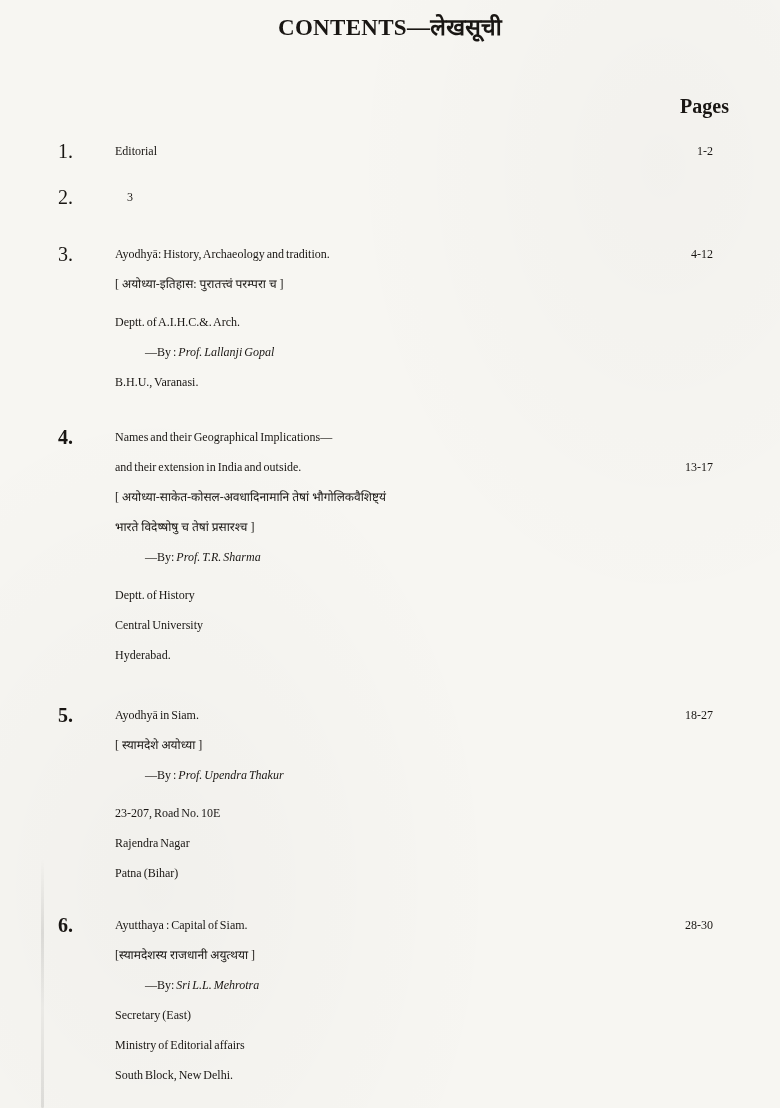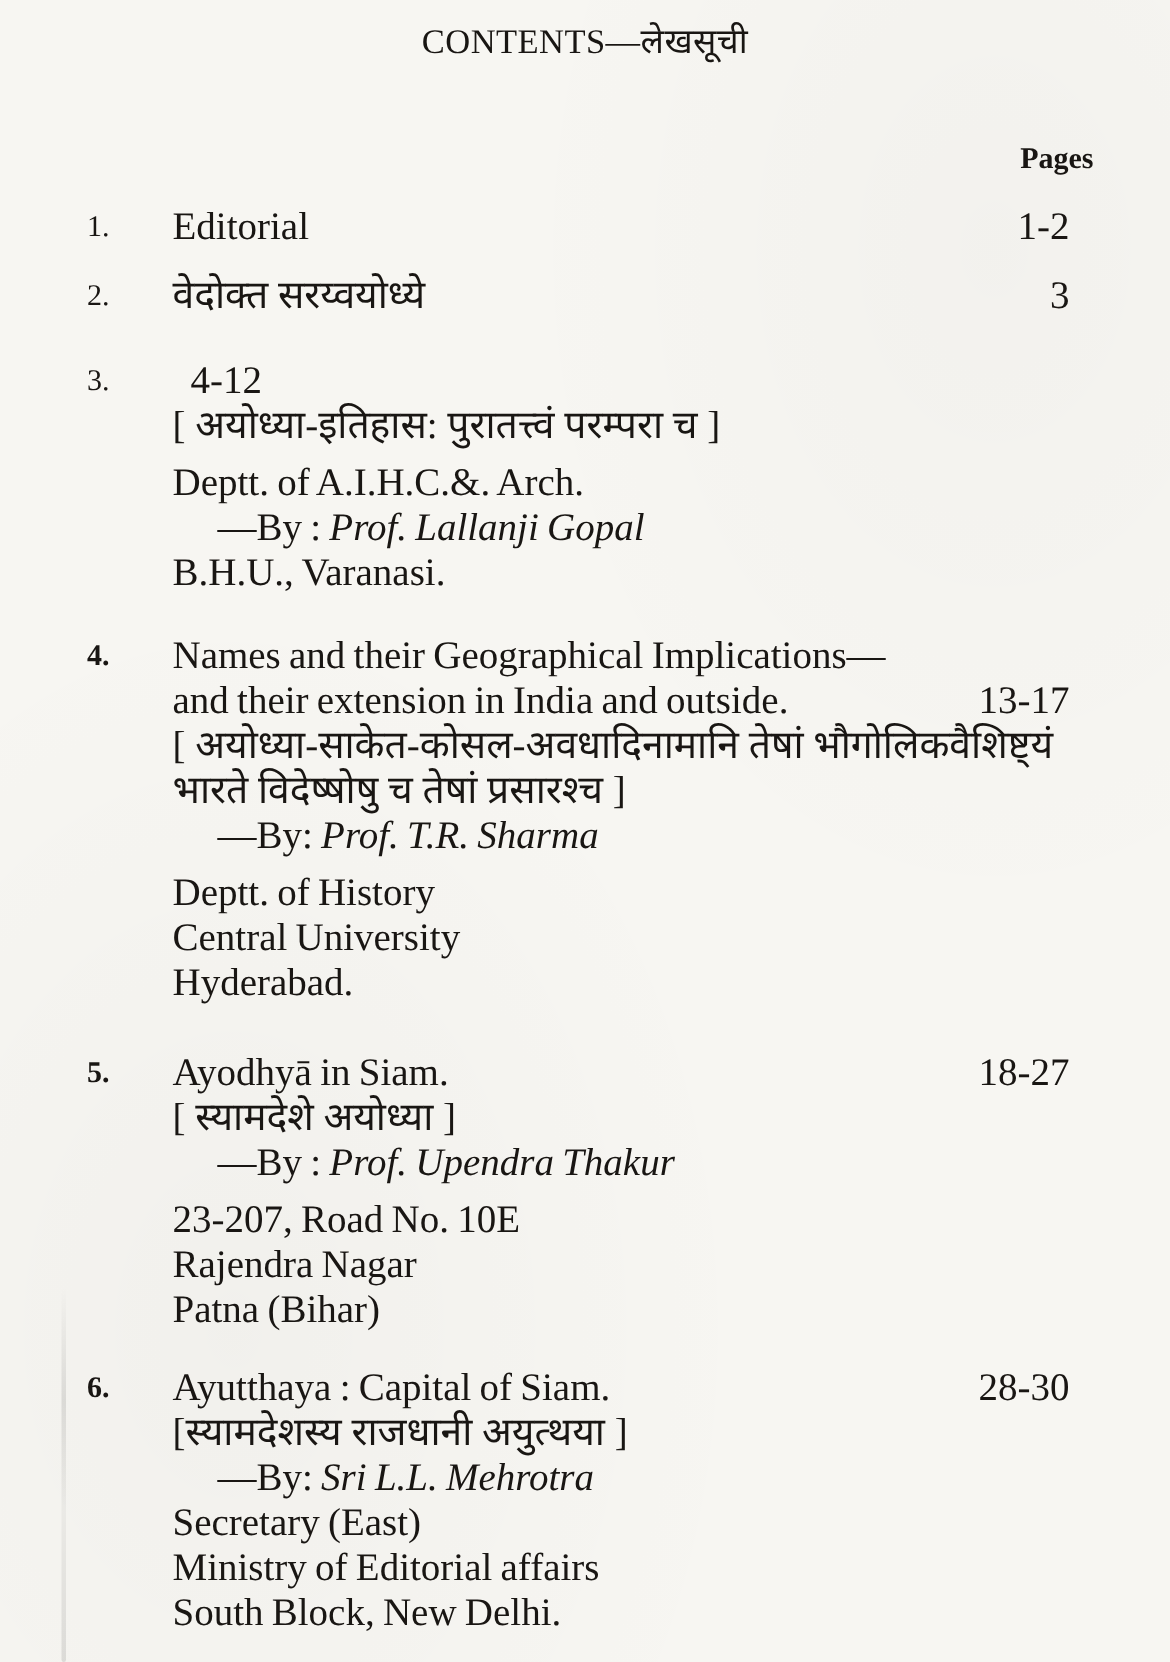--- a/index.html
+++ b/index.html
@@ -22,21 +22,21 @@
     position: absolute;
     left: 41px; top: 858px;
     width: 3px; height: 250px;
     background: linear-gradient(to bottom, rgba(0,0,0,0.00), rgba(0,0,0,0.10) 30%, rgba(0,0,0,0.04) 60%, rgba(0,0,0,0.10));
     border-radius: 2px;
   }
   .title {
     padding-top: 10px;
     text-align: center;
     font-size: 23px;
-    font-weight: normal;
+    font-weight: bold;
     letter-spacing: 0.3px;
   }
   .pages-header {
     margin-top: 52px;
     text-align: right;
     padding-right: 51px;
     font-size: 20px;
     font-weight: bold;
     line-height: 24px;
   }
@@ -50,21 +50,21 @@
     font-size: 20px;
     line-height: 30px;
   }
   .entry-num.bold { font-weight: bold; }
   .entry-content { flex: 1; min-width: 0; }
   .line {
     display: flex;
     justify-content: space-between;
     align-items: baseline;
     line-height: 30px;
-    font-size: 26px;
+    font-size: 12px;
   }
   .line .txt { word-spacing: -1px; }
   .line .pg { white-space: nowrap; padding-left: 12px; }
   .line.deva .txt { word-spacing: 0; }
   .line.by { padding-left: 30px; }
   .by-name { font-style: italic; }
   .affil-gap { margin-top: 8px; }
   
   .entry.e0 { margin-bottom: 16px; }
   .entry.e1 { margin-bottom: 27px; }
@@ -90,29 +90,29 @@
           <div class="line en">
             <span class="txt">Editorial</span>
             <span class="pg">1-2</span>
           </div>
         </div>
       </div>
       <div class="entry e1">
         <div class="entry-num">2.</div>
         <div class="entry-content">
           <div class="line deva">
-            <span class="txt">वेदोक्त सरय्वयोध्ये</span>
             <span class="pg">3</span>
           </div>
         </div>
       </div>
       <div class="entry e2">
         <div class="entry-num">3.</div>
         <div class="entry-content">
           <div class="line en">
+            <span class="txt">Ayodhyā: History, Archaeology and tradition.</span>
             <span class="pg">4-12</span>
           </div>
           <div class="line deva">
             <span class="txt">[ अयोध्या-इतिहास: पुरातत्त्वं परम्परा च ]</span>
           </div>
           <div class="line affil affil-gap">
             <span class="txt">Deptt. of A.I.H.C.&amp;. Arch.</span>
           </div>
           <div class="line by">
             <span class="txt"><span>—By : </span><span class="by-name">Prof. Lallanji Gopal</span></span>

